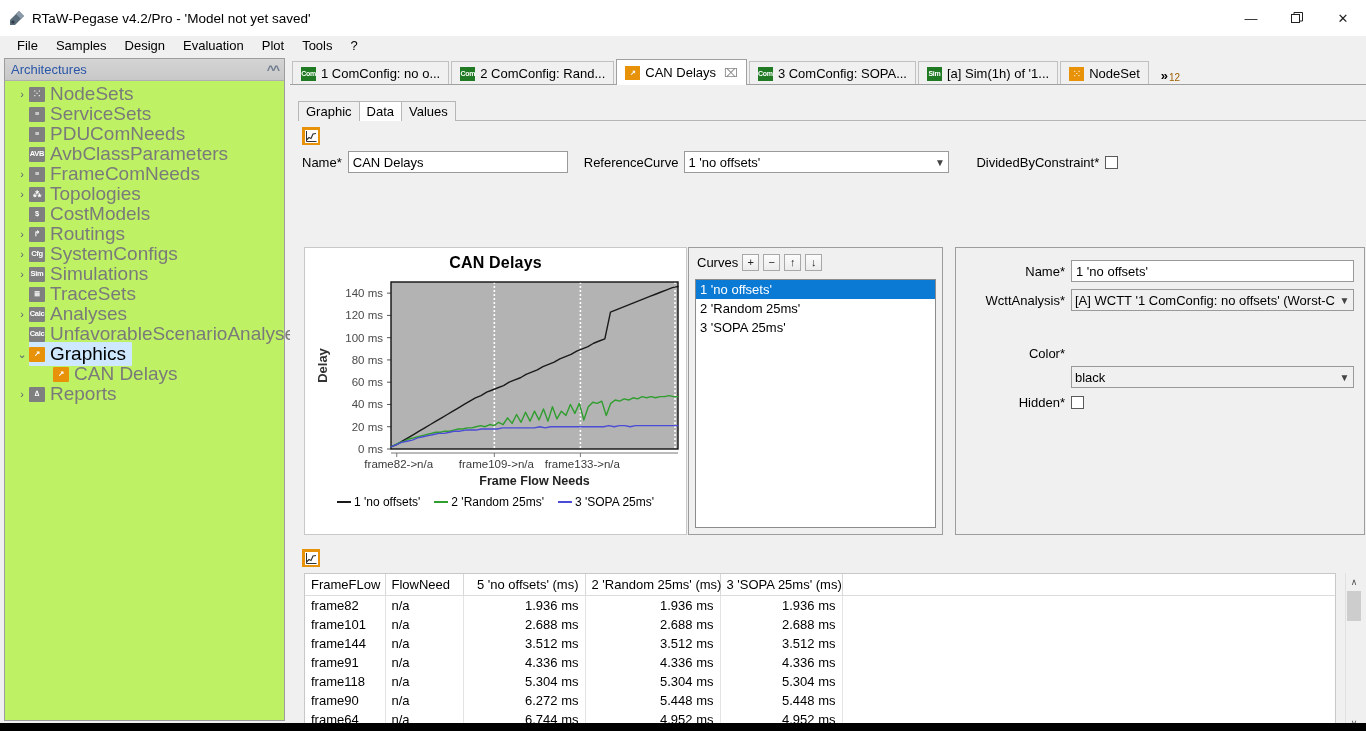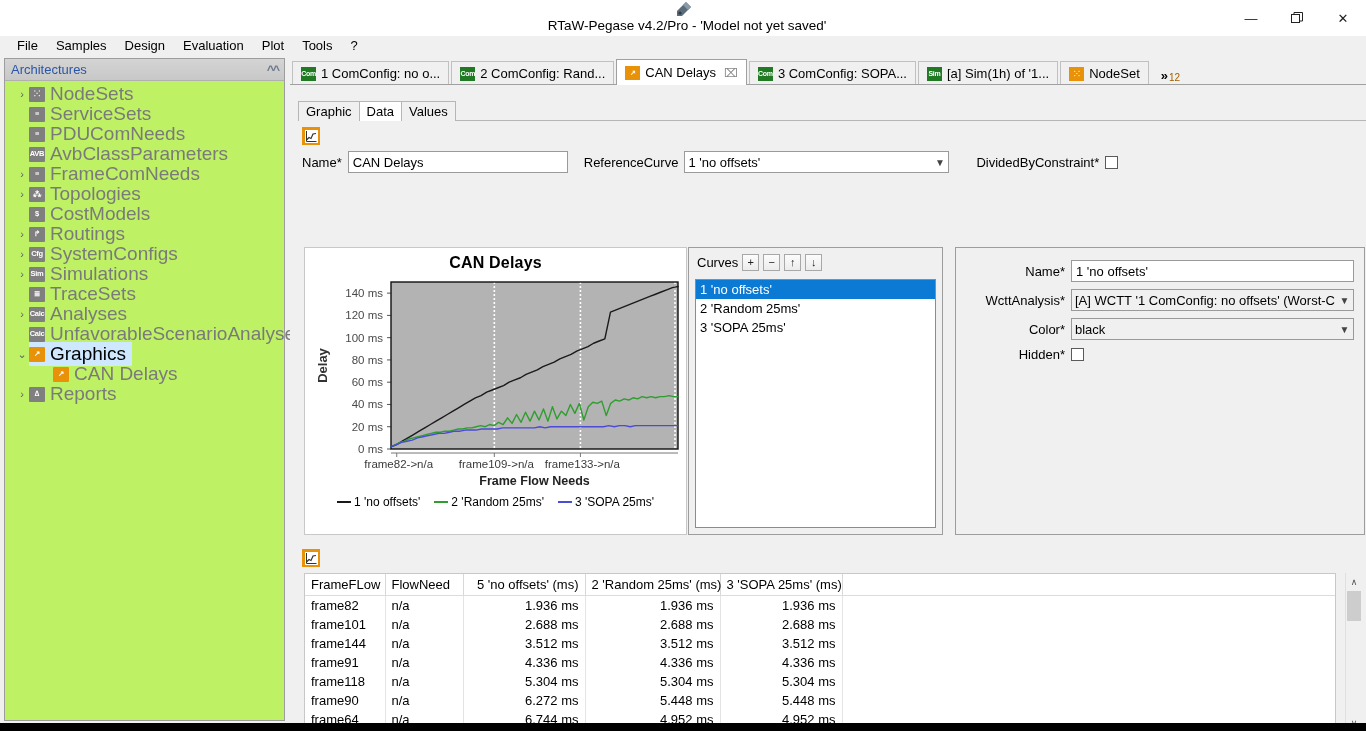--- a/index.html
+++ b/index.html
@@ -6,21 +6,21 @@
   html, body { margin:0; padding:0; }
   body {
     width:1366px; height:731px; overflow:hidden;
     background:#f0f0f0;
     font-family:"Liberation Sans", sans-serif;
     font-size:13px; color:#000;
     position:relative;
   }
 
   
-  .titlebar { height:36px; background:#ffffff; display:flex; align-items:center; padding-left:8px; position:relative;flex-direction:column; }
+  .titlebar { height:36px; background:#ffffff; display:flex; align-items:center; padding-left:8px; position:relative; }
   .title-icon { width:18px; height:18px; margin-right:6px; position:relative; flex:none; }
   .title-icon svg { display:block; }
   .title-text { font-size:13.5px; color:#000; white-space:nowrap; }
   .win-controls { position:absolute; right:0; top:0; height:36px; display:flex; }
   .win-btn { width:46px; height:36px; display:flex; align-items:center; justify-content:center; color:#222; }
 
   
   .menubar { height:22px; background:#f0f0f0; display:flex; padding-left:8px; }
   .menu-item { padding:2px 9px; font-size:13px; color:#000; white-space:nowrap; }
 
@@ -439,21 +439,21 @@
             </div>
             <div class="prow">
               <span class="plbl">WcttAnalysis*</span>
               <div class="combo grey" style="width:283px;">
                 <span class="cval">[A] WCTT '1 ComConfig: no offsets' (Worst-C</span>
                 <span class="carr">▼</span>
               </div>
             </div>
             <div class="prow">
               <span class="plbl">Color*</span>
-              <div class="combo grey" style="width:283px;">
+              <div class="combo grey" style="width:283px;margin-top:48px;">
                 <span class="cval">black</span>
                 <span class="carr">▼</span>
               </div>
             </div>
             <div class="prow">
               <span class="plbl">Hidden*</span>
               <span class="cbox"></span>
               <span style="width:270px;"></span>
             </div>
           </div>

